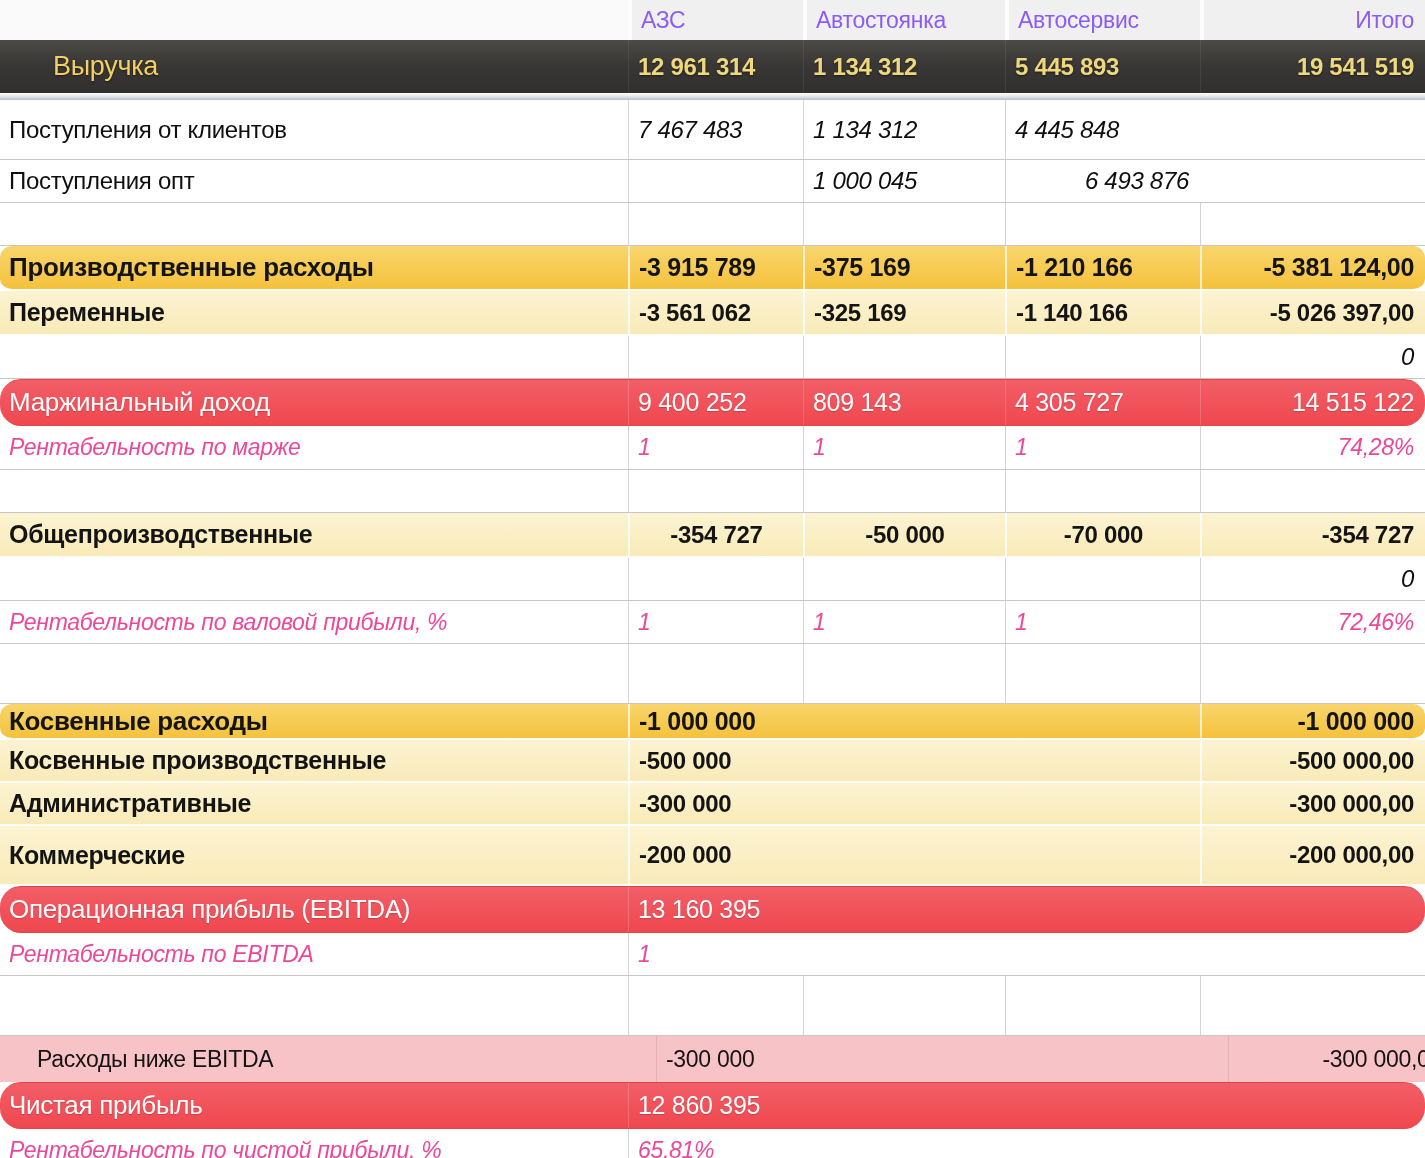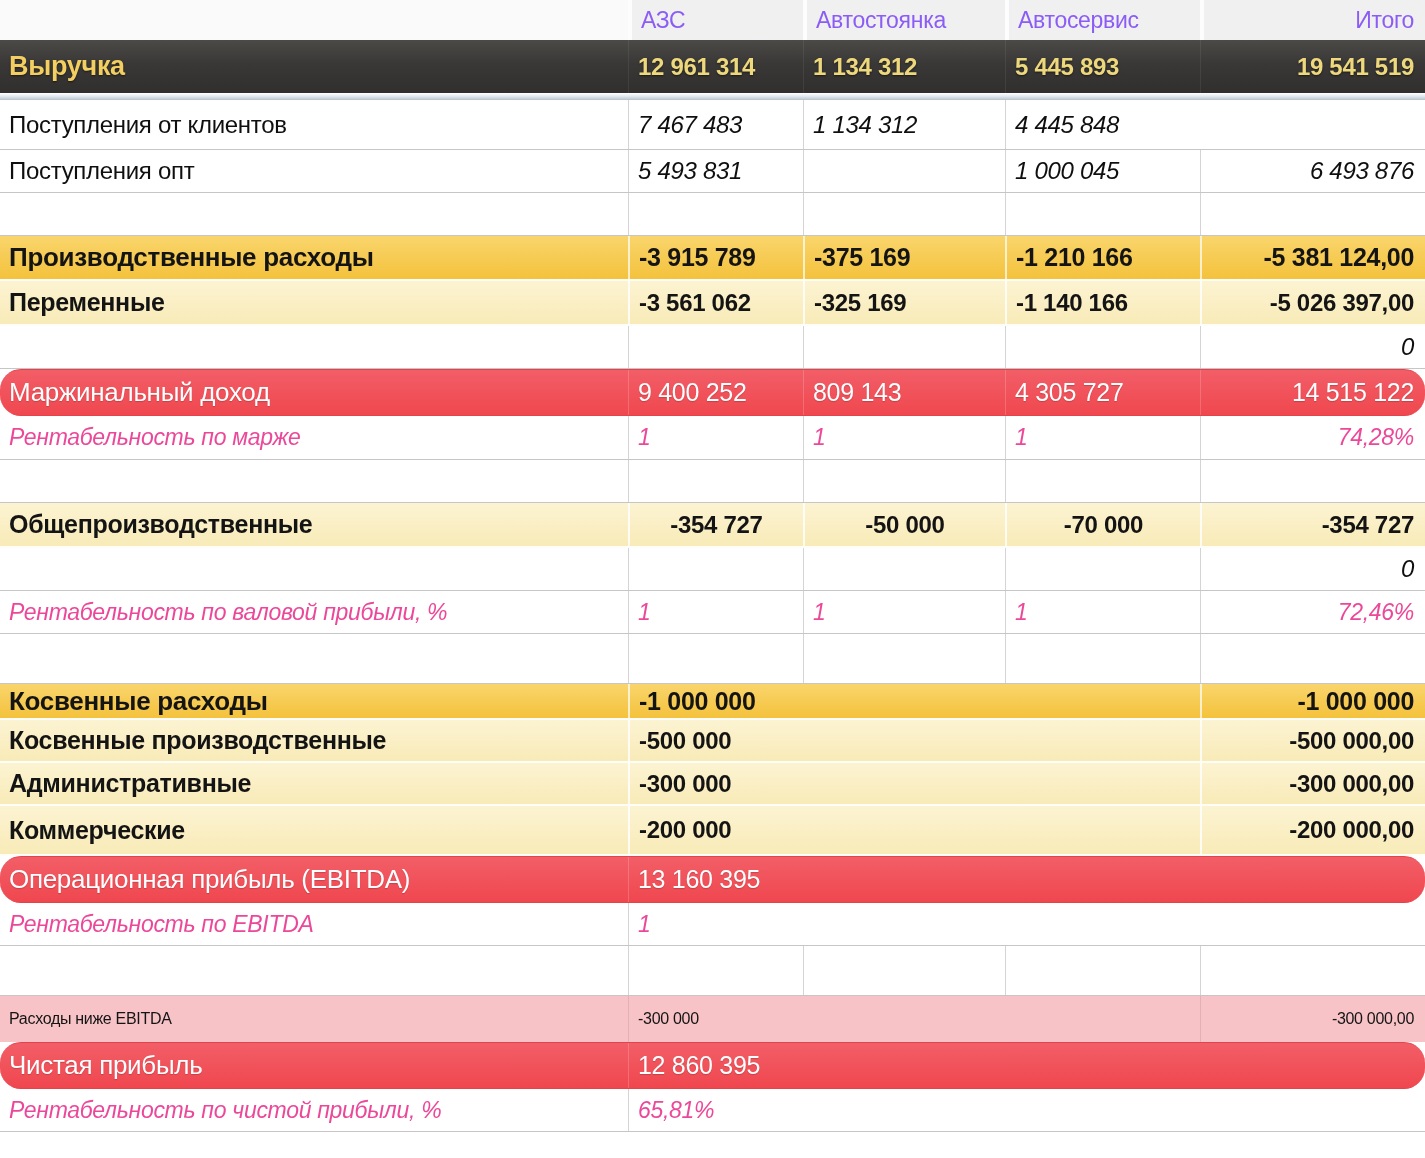--- a/index.html
+++ b/index.html
@@ -8,63 +8,63 @@
 
   .row{display:grid;grid-template-columns:628px 175px 202px 195px 225px;box-sizing:border-box;}
   .row.span3{grid-template-columns:628px 572px 225px;}
   .row.span4{grid-template-columns:628px 797px;}
 
   .c{display:flex;align-items:center;padding:0 9px;white-space:nowrap;overflow:hidden;box-sizing:border-box;}
   .c.right{justify-content:flex-end;padding-right:11px;}
   .c.center{justify-content:center;}
 
   
-  .h40{height:40px}.h42{height:50px}.h43{height:43px}.h44{height:44px}.h45{height:45px}
+  .h40{height:40px}.h42{height:60px}.h43{height:43px}.h44{height:44px}.h45{height:45px}
   .h46{height:46px}.h47{height:47px}.h48{height:36px}.h53{height:53px}
 
   
   .rhead{background:#f1f1f1;font-size:23px;color:#8b5cf6;}
   .rhead .c{background:#f0f0f0;}
   .rhead .c:first-child{background:#fafafa;}
   .rhead .c:not(:first-child){border-left:4px solid #fdfdfd;}
 
   
   .rdark{background:linear-gradient(180deg,#4c4a47 0%,#3a3836 45%,#302f2d 100%);}
-  .rdark .lab{font-weight:700;font-size:27px;color:#f3cf62;text-shadow:0 1px 2px rgba(0,0,0,.5);}
+  .rdark .lab{font-weight:400;font-size:27px;color:#f3cf62;text-shadow:0 1px 2px rgba(0,0,0,.5);margin-left:44px;}
   .rdark .c:not(:first-child){border-left:1px solid rgba(255,255,255,.07);}
   .rdark .val{font-weight:700;font-size:24px;color:#eed87d;text-shadow:0 1px 2px rgba(0,0,0,.5);}
 
   .divider{height:7px;background:linear-gradient(180deg,#ffffff 0%,#e3eaf0 45%,#b5c2cc 100%);}
 
   
   .rwhite{background:#fff;border-bottom:1px solid #c6c6c6;font-size:24px;color:#0f0f0f;}
   .rwhite .c:not(:first-child){border-left:1px solid #d4d4d4;font-style:italic;}
 
   .ritalic{font-style:italic;font-size:23px;color:#ec4899;}
 
   
-  .ryellow{background:linear-gradient(180deg,#f9d56c 0%,#f4c23c 100%);border-bottom:2px solid #fefdf8;color:#141414;}
+  .ryellow{background:linear-gradient(180deg,#f9d56c 0%,#f4c23c 100%);border-bottom:2px solid #fefdf8;color:#141414;border-radius:12px;}
   .ryellow .lab{font-weight:700;font-size:26px;}
   .ryellow .val{font-weight:700;font-size:25px;}
   .ryellow .c:not(:first-child){border-left:2px solid rgba(255,255,255,.7);}
 
   
   .rlyellow{background:linear-gradient(180deg,#fcf3d2 0%,#f8ebb8 100%);border-bottom:2px solid #fefdf8;color:#141414;}
   .rlyellow .lab{font-weight:700;font-size:25px;}
   .rlyellow .val{font-weight:700;font-size:24px;}
   .rlyellow .c:not(:first-child){border-left:2px solid rgba(255,255,255,.8);}
 
   
   .rred{background:linear-gradient(180deg,#f25e67 0%,#f0474f 100%);border-top:1px solid #e4434c;border-bottom:1px solid #e4434c;color:#fff;border-radius:21px;}
   .rred .lab{font-size:26px;text-shadow:0 1px 1px rgba(0,0,0,.18);}
   .rred .val{font-size:25px;text-shadow:0 1px 1px rgba(0,0,0,.18);}
   .rred .c:not(:first-child){border-left:1px solid rgba(255,255,255,.18);}
 
   
-  .rpink{background:#f8c3c7;color:#141414;font-size:16px;}
+  .rpink{background:#f8c3c7;color:#141414;font-size:23px;padding-left:28px;}
   .rpink .c:not(:first-child){border-left:1px solid rgba(0,0,0,.09);}
 </style>
 </head>
 <body>
 
 <div class="sheet">
 
   <div class="row rhead h40">
     <div class="c"></div>
     <div class="c">АЗС</div>
@@ -84,21 +84,20 @@
 
   <div class="row rwhite h42">
     <div class="c">Поступления от клиентов</div>
     <div class="c">7 467 483</div>
     <div class="c">1 134 312</div>
     <div class="c">4 445 848</div>
   </div>
 
   <div class="row rwhite h43">
     <div class="c">Поступления опт</div>
-    <div class="c">5 493 831</div>
     <div class="c"></div>
     <div class="c">1 000 045</div>
     <div class="c right">6 493 876</div>
   </div>
 
   <div class="row rwhite h43">
     <div class="c"></div>
     <div class="c"></div>
     <div class="c"></div>
     <div class="c"></div>

